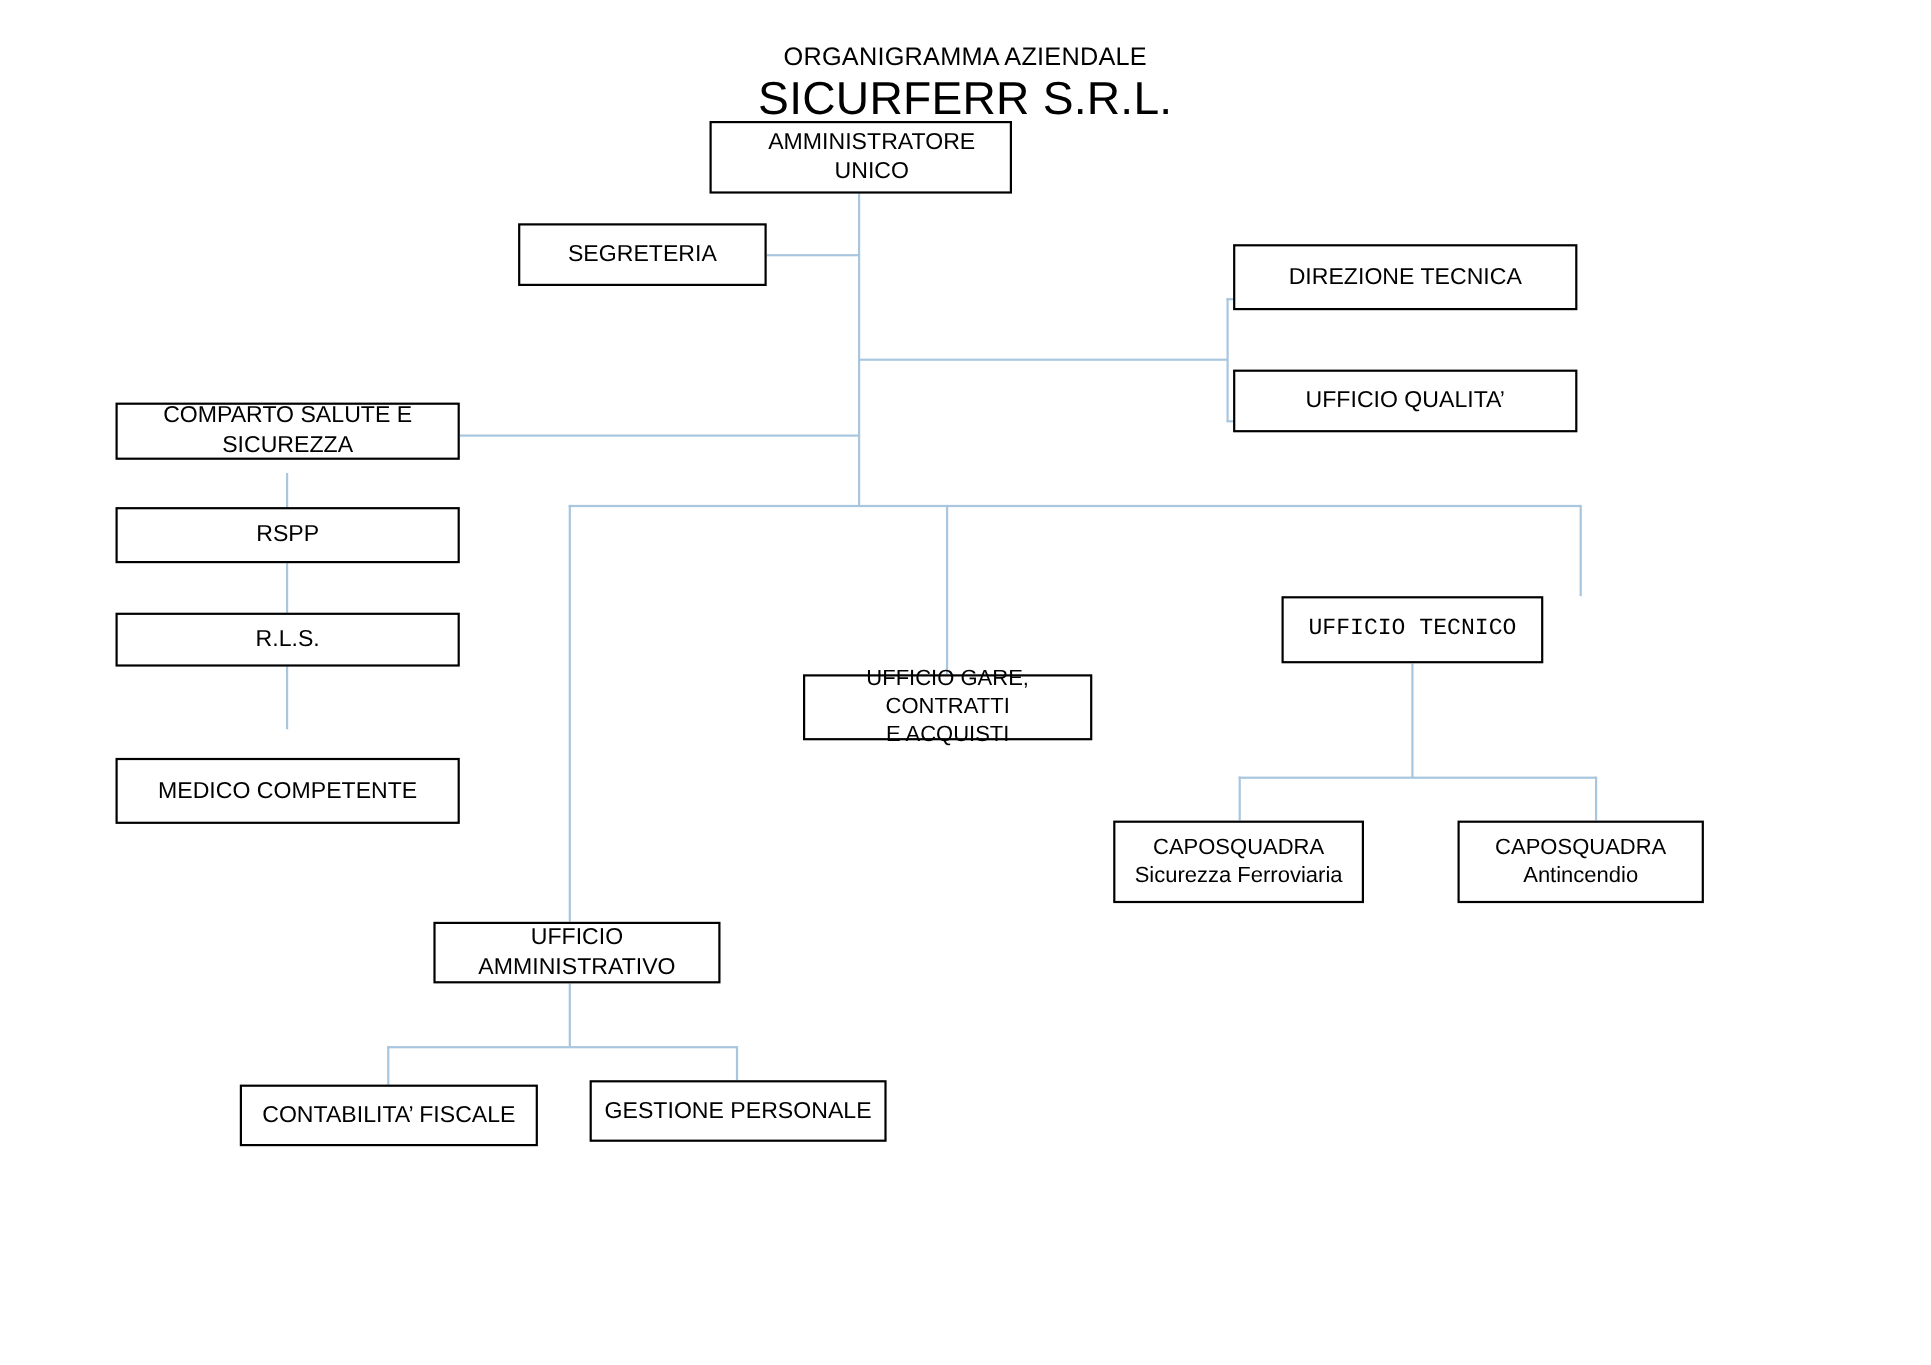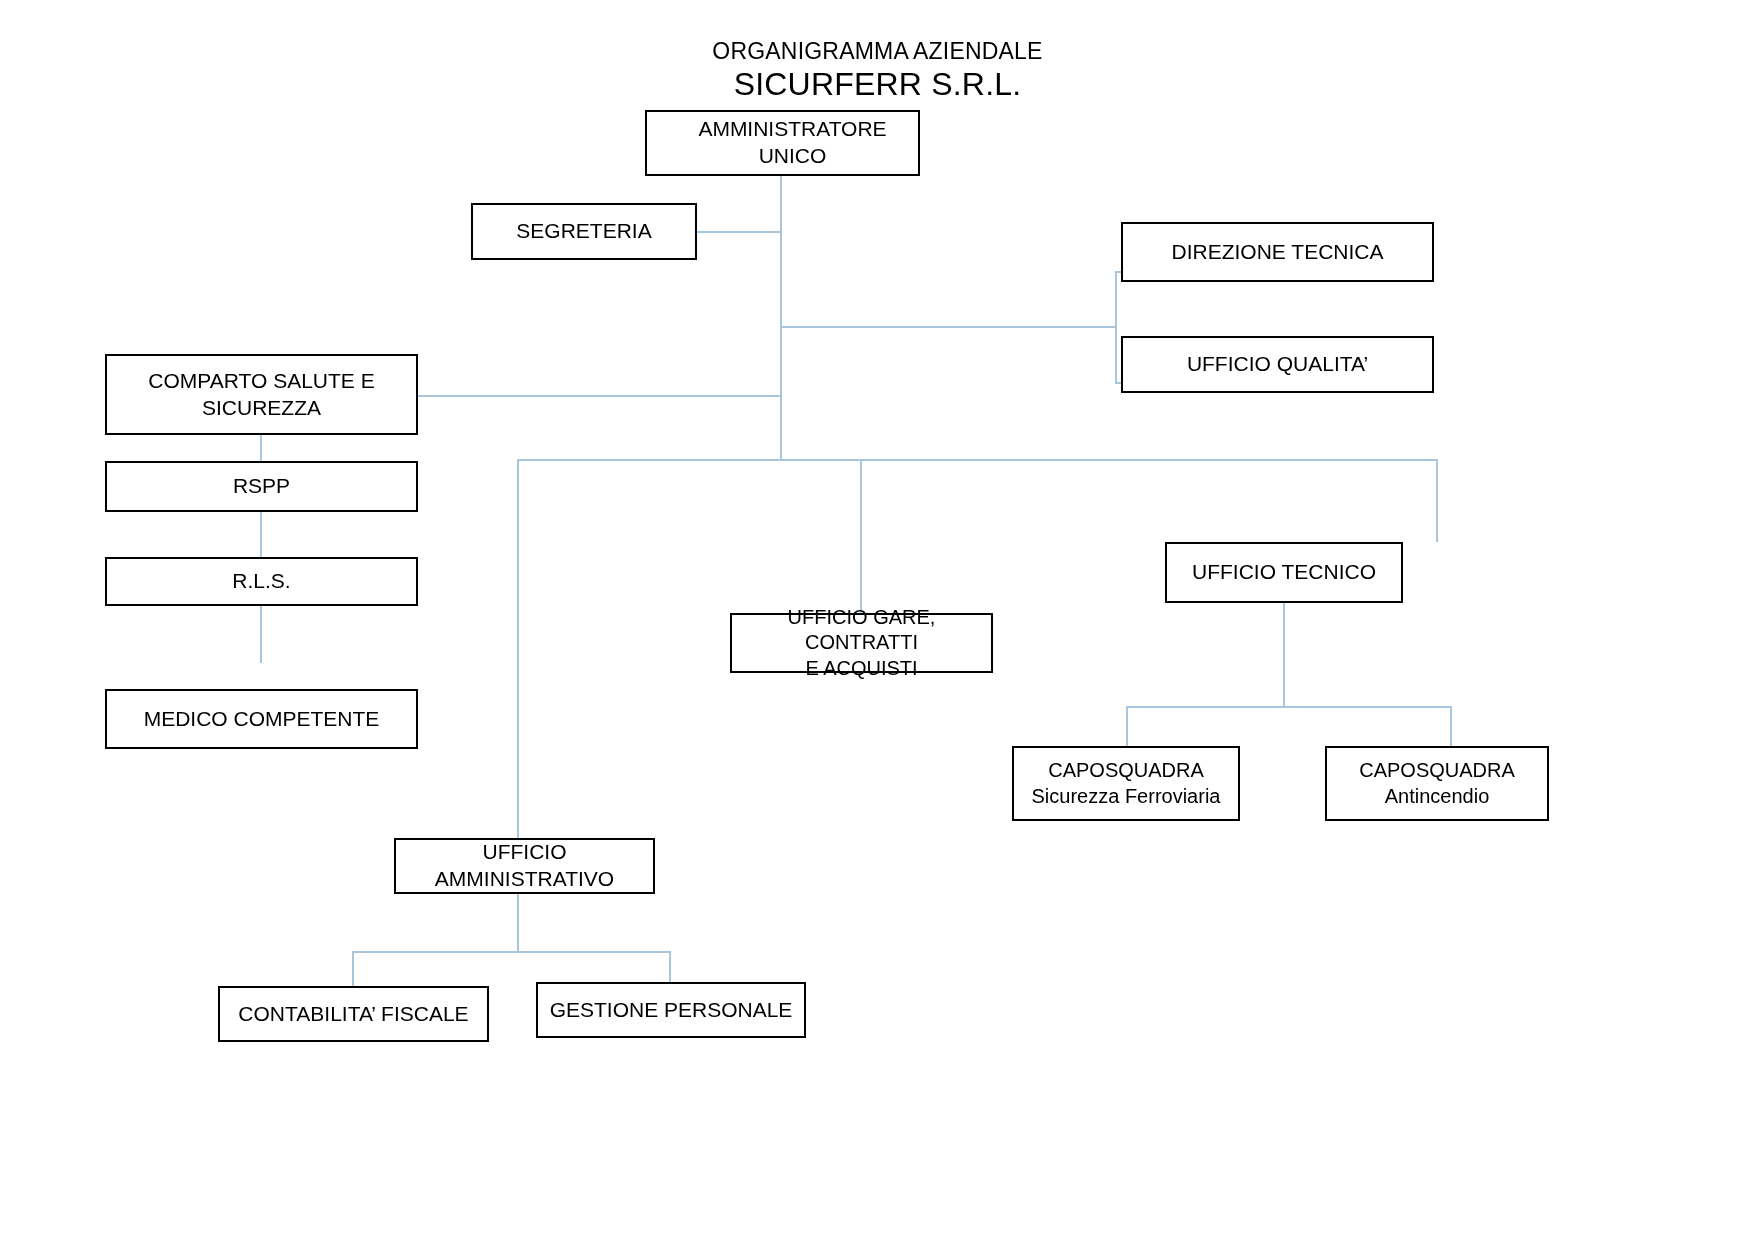--- a/index.html
+++ b/index.html
@@ -29,21 +29,21 @@
     left: 0;
     width: 1755px;
     top: 38px;
     font-size: 23px;
     letter-spacing: 0.2px;
   }
   #title-main {
     left: 0;
     width: 1755px;
     top: 66px;
-    font-size: 32px;
+    font-size: 42px;
     letter-spacing: 0.2px;
   }
   .node {
     position: absolute;
     box-sizing: border-box;
     border: 2.5px solid #000000;
     background: #ffffff;
     display: flex;
     align-items: center;
     justify-content: center;
@@ -120,42 +120,42 @@
   </div>
 
   <div class="node" style="left:1121px; top:222px; width:313px; height:60px;">
     <span class="label t-caps">DIREZIONE TECNICA</span>
   </div>
 
   <div class="node" style="left:1121px; top:336px; width:313px; height:57px;">
     <span class="label t-caps">UFFICIO QUALITA’</span>
   </div>
 
-  <div class="node" style="left:105px; top:354px; width:313px; height:81px;">
+  <div class="node" style="left:105px; top:366px; width:313px; height:52px;">
     <span class="label t-caps">COMPARTO SALUTE E SICUREZZA</span>
   </div>
 
   <div class="node" style="left:105px; top:461px; width:313px; height:51px;">
     <span class="label t-caps">RSPP</span>
   </div>
 
   <div class="node" style="left:105px; top:557px; width:313px; height:49px;">
     <span class="label t-caps">R.L.S.</span>
   </div>
 
   <div class="node" style="left:105px; top:662px; width:313px; height:60px;margin-top:27px;">
     <span class="label t-caps">MEDICO COMPETENTE</span>
   </div>
 
   <div class="node" style="left:730px; top:613px; width:263px; height:60px;">
     <span class="label two-line">UFFICIO GARE, CONTRATTI
 E ACQUISTI</span>
   </div>
 
-  <div class="node" style="left:1165px; top:542px; width:238px; height:61px;">
+  <div class="node" style="left:1165px; top:542px; width:238px; height:61px;font-family:Liberation Mono, monospace;">
     <span class="label t-caps">UFFICIO TECNICO</span>
   </div>
 
   <div class="node" style="left:1012px; top:746px; width:228px; height:75px;">
     <span class="label two-line">CAPOSQUADRA
 Sicurezza Ferroviaria</span>
   </div>
 
   <div class="node" style="left:1325px; top:746px; width:224px; height:75px;">
     <span class="label two-line">CAPOSQUADRA

